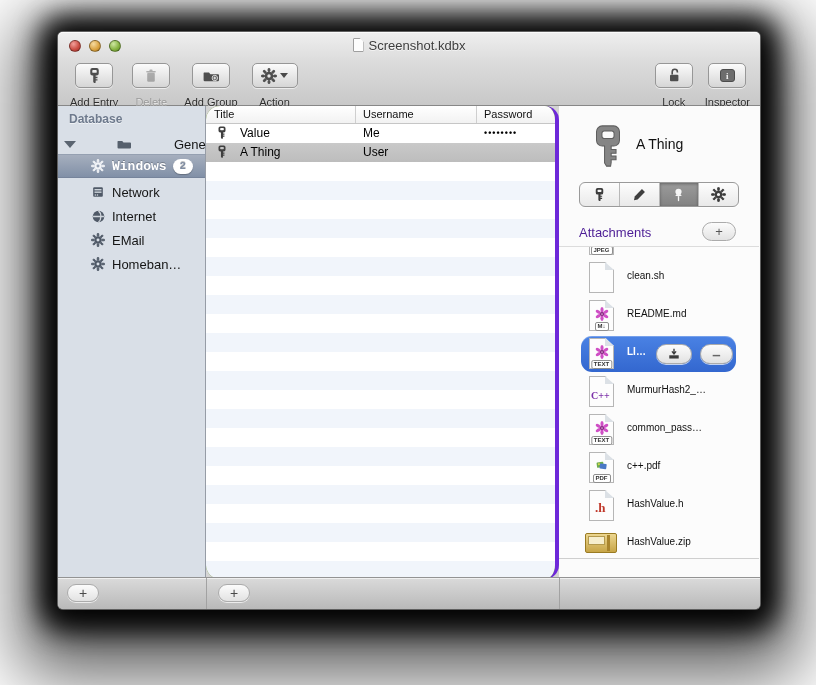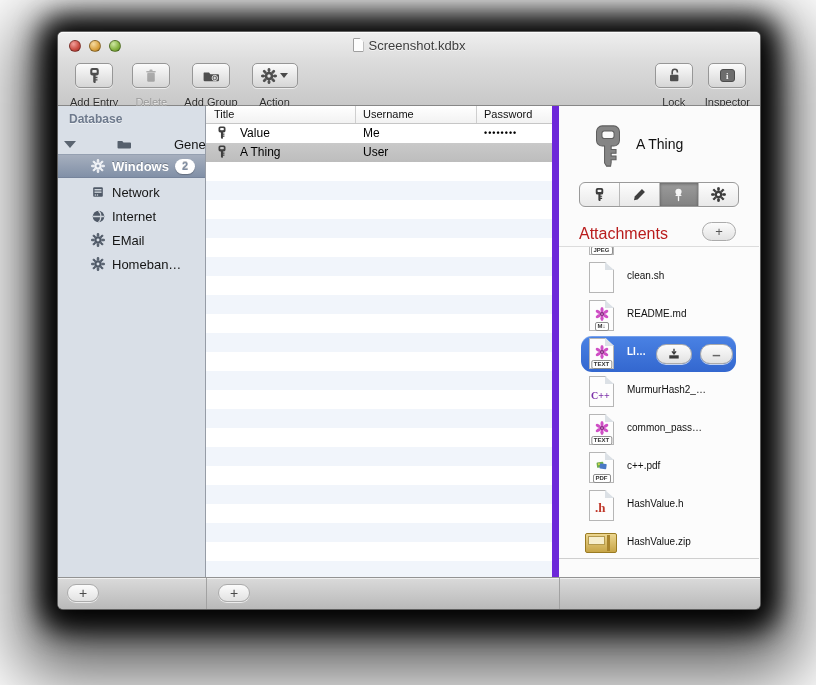--- a/index.html
+++ b/index.html
@@ -52,26 +52,26 @@
 
   
   .sidebar{position:relative;width:148px;background:#d9dfe7;border-right:1px solid #969ca6;}
   .sb-header{position:absolute;left:11px;top:6px;font-size:12px;font-weight:bold;color:#6e7a8d;
     text-shadow:0 1px 0 rgba(255,255,255,.6);}
   .sb-row{position:absolute;left:0;right:0;height:24px;display:flex;align-items:center;font-size:13px;color:#151515;}
   .sb-row .tri{width:0;height:0;border-left:6px solid transparent;border-right:6px solid transparent;
     border-top:7px solid #5a6470;margin:0 4px 0 6px;}
   .sb-ico{width:16px;height:16px;margin-right:6px;display:flex;align-items:center;justify-content:center;flex:none;}
   .sb-row.selected{background:linear-gradient(#a6afbe,#8190a7);border-top:1px solid #95a0b1;
-    border-bottom:1px solid #76849b;color:#fff;font-weight:bold;text-shadow:0 -1px 0 rgba(0,0,0,.25);}
+    border-bottom:1px solid #76849b;color:#fff;font-weight:bold;text-shadow:0 -1px 0 rgba(0,0,0,.25);font-family:Liberation Mono, monospace;}
   .badge{margin-left:6px;background:#fff;color:#7f8ca1;font-size:11px;font-weight:bold;border-radius:9px;
     padding:0 7px;height:15px;line-height:15px;box-shadow:0 1px 1px rgba(0,0,0,.25);}
 
   
-  .table{position:relative;width:353px;background:#4d7c0f;border-right:7px solid #6d28d9;overflow:hidden;}
+  .table{position:relative;width:353px;background:#4d7c0f;border-right:4px solid #6d28d9;overflow:hidden;border-radius:14px;}
   .thead{position:absolute;left:0;top:0;right:0;height:18px;background:linear-gradient(#fff,#f2f2f2);
     border-bottom:1px solid #c6c6c6;font-size:11px;color:#111;}
   .th{position:absolute;top:2px;}
   .th-sep{position:absolute;top:0;bottom:0;width:1px;background:#cfcfcf;}
   .tbody{position:absolute;left:0;top:18px;right:0;bottom:0;
     background:repeating-linear-gradient(to bottom,#fff 0 19px,#f1f5fb 19px 38px);}
   .trow{position:absolute;left:0;right:0;height:19px;font-size:12px;color:#000;text-align:center;}
   .trow .cell{position:absolute;top:2px;white-space:nowrap;}
   .trow.sel{background:linear-gradient(#c9c9c9,#bdbdbd);}
   .row-key{position:absolute;left:9px;top:1px;}
@@ -80,21 +80,21 @@
   
   .rpanel{position:relative;flex:1;background:#fbfbfb;}
   .big-key{position:absolute;left:26px;top:6px;}
   .entry-title{position:absolute;left:77px;top:30px;font-size:14px;color:#111;}
   .seg{position:absolute;left:20px;top:76px;width:160px;height:25px;border:1px solid #9a9a9a;border-radius:6px;
     background:linear-gradient(#fdfdfd,#e9e9e9);display:flex;overflow:hidden;box-shadow:0 1px 0 rgba(255,255,255,.7);}
   .seg-cell{flex:1;display:flex;align-items:center;justify-content:center;border-right:1px solid #b8b8b8;}
   .seg-cell:last-child{border-right:none;}
   .seg-cell.on{background:linear-gradient(#9b9b9b,#828282);box-shadow:inset 0 1px 3px rgba(0,0,0,.35);}
   .att-head{position:absolute;left:0;top:112px;right:0;height:28px;}
-  .att-label{position:absolute;left:20px;top:7px;font-size:16px;color:#b91c1c;text-align:right;}
+  .att-label{position:absolute;left:20px;top:7px;font-size:13px;color:#4c1d95;text-align:right;}
   .pill{border:1px solid #ababab;border-radius:10px;background:linear-gradient(#fcfcfc,#e2e2e2);
     color:#555;display:flex;align-items:center;justify-content:center;
     box-shadow:0 1px 0 rgba(255,255,255,.7);font-size:13px;}
   .att-add{position:absolute;right:24px;top:4px;width:34px;height:19px;}
   .att-list{position:absolute;left:0;top:140px;right:1px;height:313px;overflow:hidden;
     border-top:1px solid #dcdcdc;border-bottom:1px solid #cfcfcf;background:#fcfcfc;}
   .att-scroll{margin-top:-26px;}
   .att-item{position:relative;height:38px;}
   .att-item .fname{position:absolute;left:68px;top:11px;font-size:10px;color:#101010;white-space:nowrap;}
   .att-item.selected .hl{position:absolute;left:22px;right:23px;top:1px;bottom:1px;border-radius:11px;

